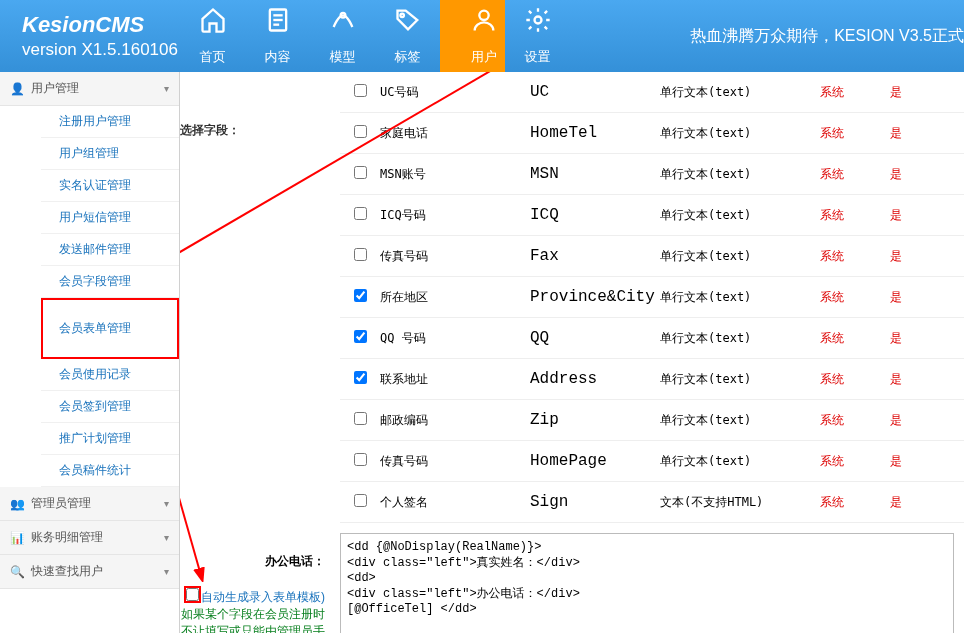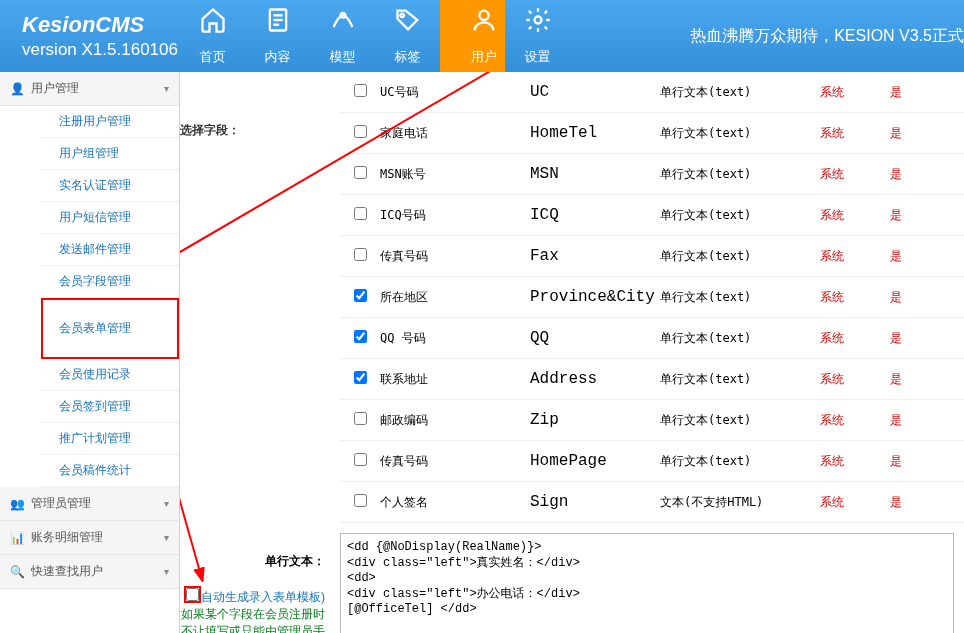--- a/index.html
+++ b/index.html
@@ -360,21 +360,21 @@
           <div class="field-col-code">Sign</div>
           <div class="field-col-type">文本(不支持HTML)</div>
           <div class="field-col-sys">系统</div>
           <div class="field-col-req">是</div>
         </div>
       </div>
     </div>
 
     <div class="template-area">
       <div class="template-label-col">
-        <div><span class="template-label">单行文本：</span></div>
+        <div><span class="template-label">办公电话：</span></div>
         <div style="margin-top:16px;">
           <span class="checkbox-highlight"><input type="checkbox" style=""></span><span class="template-hint-link">自动生成录入表单模板)</span>
         </div>
         <div class="template-hint-green">如果某个字段在会员注册时不让填写或只能由管理员手工填写，可以加标签</div>
       </div>
       <div class="template-box">
         <div>&lt;dd {@NoDisplay(RealName)}&gt;</div>
         <div>  &lt;div class="left"&gt;真实姓名：&lt;/div&gt;</div>
         <div>&lt;dd&gt;</div>
         <div>  &lt;div class="left"&gt;办公电话：&lt;/div&gt;</div>

